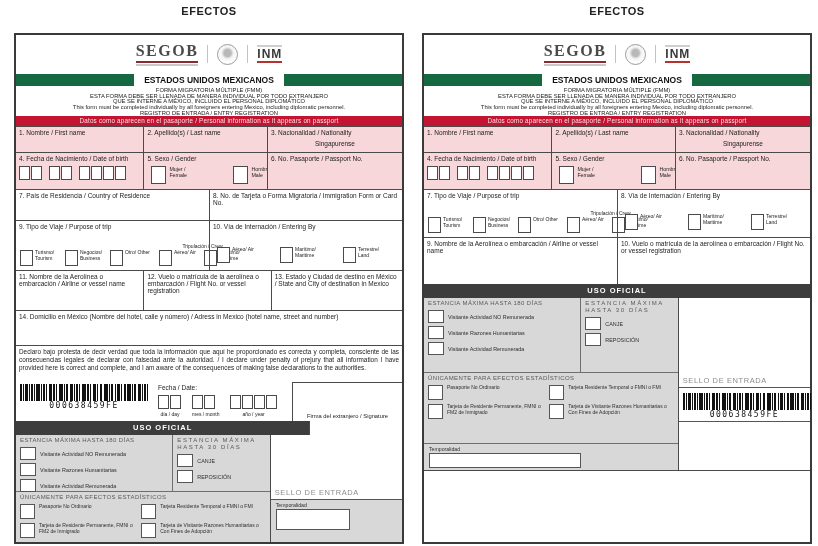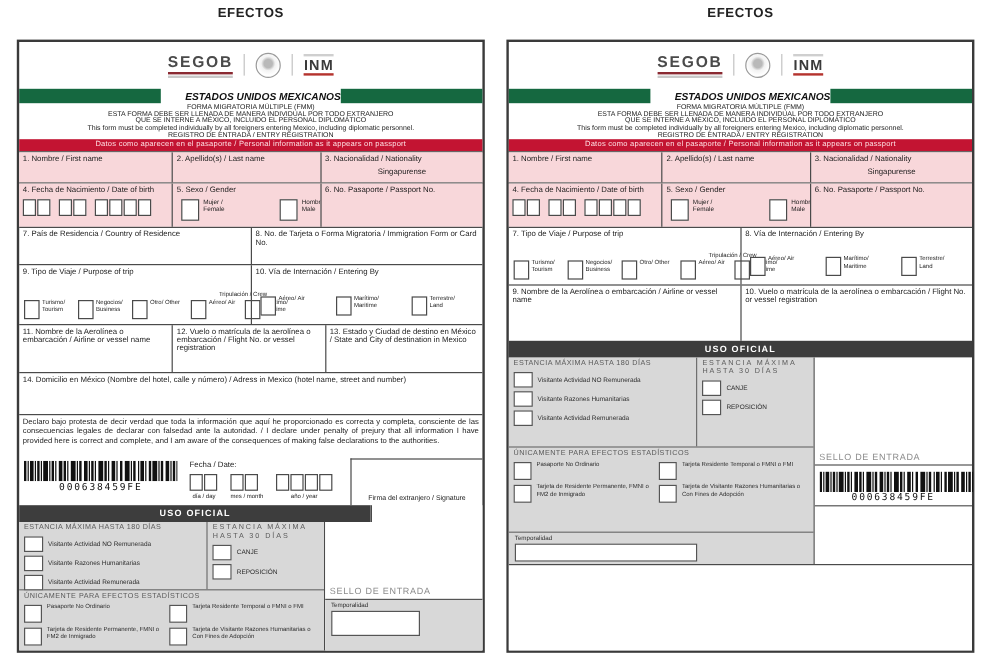--- a/index.html
+++ b/index.html
@@ -14,36 +14,36 @@
   #title-salida{left:422px}
 
   .form{position:absolute;top:33px;width:390px;height:511px;border:2px solid #3a3a3a;
     background:#fff;display:flex;flex-direction:column;box-sizing:border-box;}
   #form-entrada{left:14px}
   #form-salida{left:422px}
 
   
   .logos{height:38px;display:flex;align-items:center;justify-content:center;gap:9px;}
   .segob-logo{text-align:center;}
-  .segob-txt{font-family:Liberation Sans, sans-serif;font-size:13px;
+  .segob-txt{font-family:Liberation Serif, serif;font-size:16px;
     letter-spacing:1.5px;color:#4a4a4a;font-weight:bold;}
   .segob-rule{height:2px;background:#8a2a32;margin-top:1px;}
   .segob-sub{height:2px;background:#c9c9c9;margin-top:1px;}
   .logo-sep{width:1px;height:18px;background:#c2c2c2;}
   .eagle{width:19px;height:19px;border-radius:50%;border:1px solid #9a9a9a;
     background:radial-gradient(circle at 50% 42%,#b9b9b9 0 24%,#f2f2f2 40%,#ffffff 68%,#e3e3e3 100%);}
   .inm-logo{text-align:center;}
   .inm-top{height:2px;background:#cfcfcf;margin-bottom:1px;}
   .inm-txt{font-size:12px;font-weight:bold;color:#3a3a3a;letter-spacing:1px;line-height:12px;}
   .inm-red{height:2px;background:#b5332e;margin-top:1px;}
 
   
   .title-band{height:14px;display:flex;align-items:center;}
   .green-bar{height:12px;background:#156840;width:118px;}
-  .band-text{flex:1;text-align:right;font-weight:bold;font-size:8.5px;color:#111;font-style:italic;}
+  .band-text{flex:1;text-align:center;font-weight:bold;font-size:8.5px;color:#111;}
 
   .subheader{height:28px;text-align:center;font-size:5.8px;line-height:5.7px;color:#222;padding-top:1px;}
   .subheader span{display:block;}
 
   .red-banner{height:10px;background:#c31432;color:#ffe0e4;font-size:6.3px;
     text-align:center;line-height:10px;letter-spacing:.2px;}
 
   
   .row{display:flex;border-top:1px solid #4a4a4a;box-sizing:border-box;flex:none;}
   .cell{box-sizing:border-box;padding:2px 3px;display:flex;flex-direction:column;}

